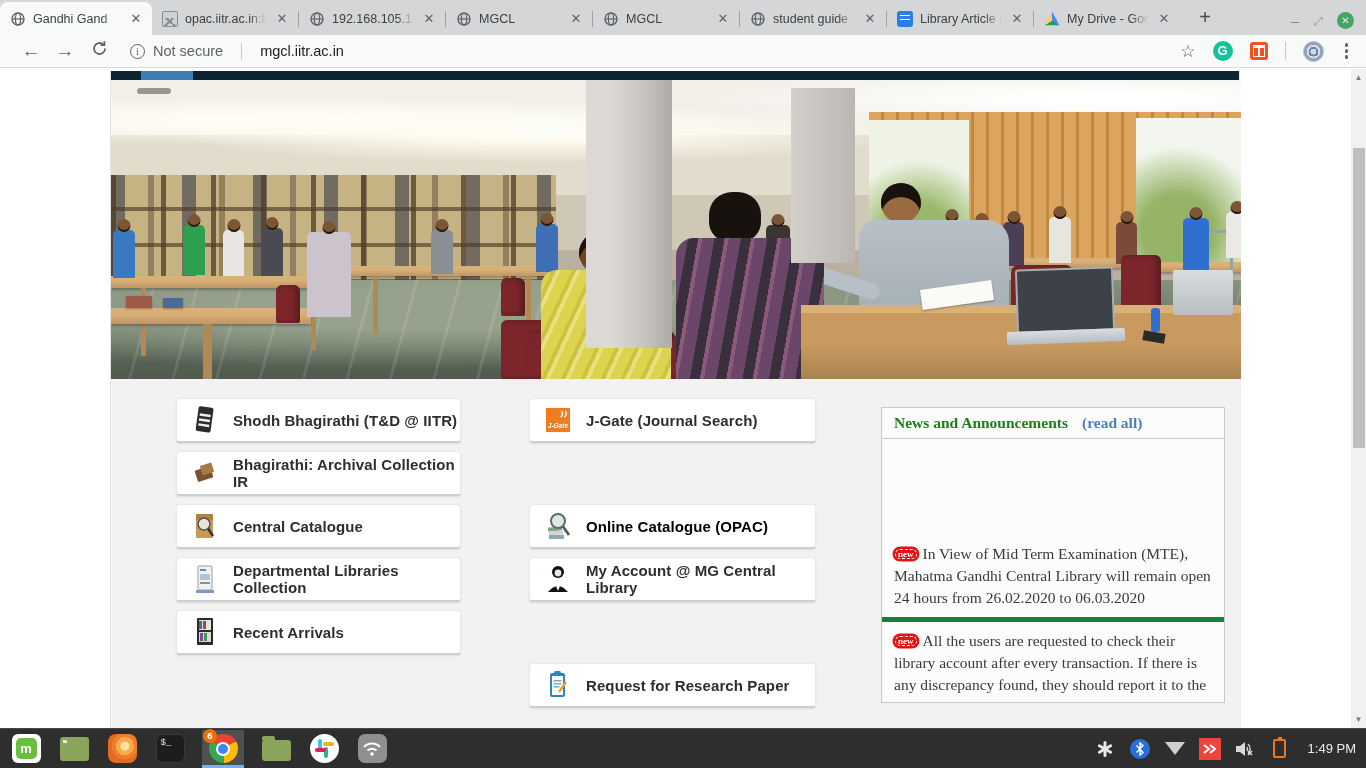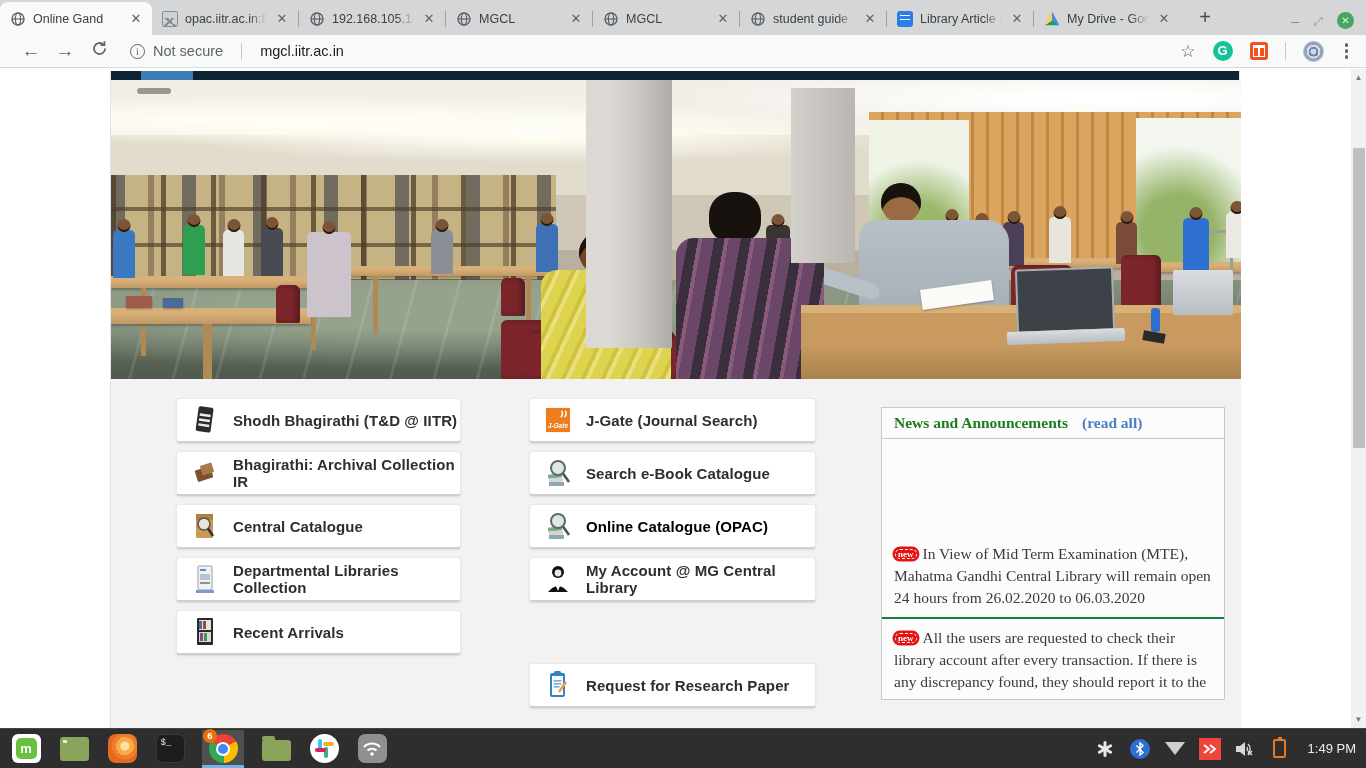--- a/index.html
+++ b/index.html
@@ -119,21 +119,21 @@
   .card-label { font-size:15px; font-weight:bold; color:#2e2e2e; letter-spacing:.1px; }
   .card-label.opac { color:#000000; }
   .cicon { width:26px; height:30px; flex:0 0 auto; display:flex; align-items:center; justify-content:center; }
 
   .news-panel { position:absolute; left:770px; top:28px; width:344px; background:#fcfcfc; border:1px solid #c9c9c9; }
   .news-head { height:31px; border-bottom:1px solid #c9c9c9; display:flex; align-items:center; padding:0 12px;
                font-family:"Liberation Serif", serif; font-weight:bold; font-size:15.5px; }
   .news-title { color:#1e7e1e; }
   .read-all { color:#4a7fc1; margin-left:14px; }
   .news-sec1 { padding:104px 12px 8px 12px; }
-  .news-sec2 { border-top:2px solid #15803d; padding:8px 12px 6px 12px; }
+  .news-sec2 { border-top:5px solid #15803d; padding:8px 12px 6px 12px; }
   .news-text { font-family:"Liberation Serif", serif; font-size:15.5px; color:#3a3a3a; line-height:22px; display:inline; }
   .badge-new { display:inline-block; background:#e41313; color:#fff; font-family:Liberation Serif, serif;
                font-size:9px; font-weight:bold; padding:1px 4px; border-radius:7px; margin-right:5px;
                box-shadow:0 0 0 1.5px #e41313; outline:1px dashed #fff; outline-offset:-2px; vertical-align:2px; }
 
   
   .taskbar { position:absolute; bottom:0; left:0; width:1366px; height:40px; background:#2e2e2e;
              border-top:1px solid #454545; display:flex; align-items:center; padding:0 10px; }
   .launchers { display:flex; align-items:center; gap:16px; }
   .launch { width:32px; height:32px; display:flex; align-items:center; justify-content:center; position:relative; }
@@ -177,21 +177,21 @@
 </head>
 <body>
 
 <div class="tabbar">
   <div class="tab active">
     <svg class="favicon" viewBox="0 0 16 16">
         <circle cx="8" cy="8" r="6" fill="none" stroke="#5f6368" stroke-width="1.4"></circle>
         <ellipse cx="8" cy="8" rx="2.6" ry="6" fill="none" stroke="#5f6368" stroke-width="1.2"></ellipse>
         <line x1="2" y1="8" x2="14" y2="8" stroke="#5f6368" stroke-width="1.2"></line>
       </svg>
-    <span class="tab-title">Online Gand</span>
+    <span class="tab-title">Gandhi Gand</span>
     <span class="tab-close">✕</span>
   </div>
   <div class="tab">
     <span class="favicon fav-img"></span>
     <span class="tab-title">opac.iitr.ac.in:8</span>
     <span class="tab-close">✕</span>
   </div>
   <span class="tab-sep"></span>
   <div class="tab">
     <svg class="favicon" viewBox="0 0 16 16">
@@ -434,32 +434,20 @@
         <span class="cicon">
             <svg width="28" height="28" viewBox="0 0 28 28">
               <rect x="1" y="1" width="26" height="26" fill="#ed7d1f"></rect>
               <path d="M18 4 q2 4 -1 7" stroke="#fff" fill="none" stroke-width="1.6"></path>
               <path d="M22 4 q2 4 -1 7" stroke="#fff" fill="none" stroke-width="1.6"></path>
               <text x="3" y="23" font-size="7" font-style="italic" font-weight="bold" fill="#fff" font-family="Liberation Sans">J-Gate</text>
             </svg>
           </span>
         <span class="card-label">J-Gate (Journal Search)</span>
       </div>
-      <div class="card" style="left:418px;top:72px;width:287px;">
-        <span class="cicon">
-            <svg width="26" height="30" viewBox="0 0 26 30">
-              <rect x="3" y="16" width="14" height="4" fill="#7ba88a" transform="rotate(-6 10 18)"></rect>
-              <rect x="4" y="20" width="14" height="4" fill="#d9d4c8" transform="rotate(-3 11 22)"></rect>
-              <rect x="4" y="24" width="15" height="4" fill="#8aa8b8"></rect>
-              <circle cx="13" cy="10" r="7" fill="#dfe8dd" stroke="#5a6a7a" stroke-width="2"></circle>
-              <line x1="18" y1="15.5" x2="24" y2="24" stroke="#4a5560" stroke-width="2.6"></line>
-            </svg>
-          </span>
-        <span class="card-label">Search e-Book Catalogue</span>
-      </div>
       <div class="card" style="left:418px;top:125px;width:287px;">
         <span class="cicon">
             <svg width="26" height="30" viewBox="0 0 26 30">
               <rect x="3" y="16" width="14" height="4" fill="#7ba88a" transform="rotate(-6 10 18)"></rect>
               <rect x="4" y="20" width="14" height="4" fill="#d9d4c8" transform="rotate(-3 11 22)"></rect>
               <rect x="4" y="24" width="15" height="4" fill="#8aa8b8"></rect>
               <circle cx="13" cy="10" r="7" fill="#dfe8dd" stroke="#5a6a7a" stroke-width="2"></circle>
               <line x1="18" y1="15.5" x2="24" y2="24" stroke="#4a5560" stroke-width="2.6"></line>
             </svg>
           </span>

